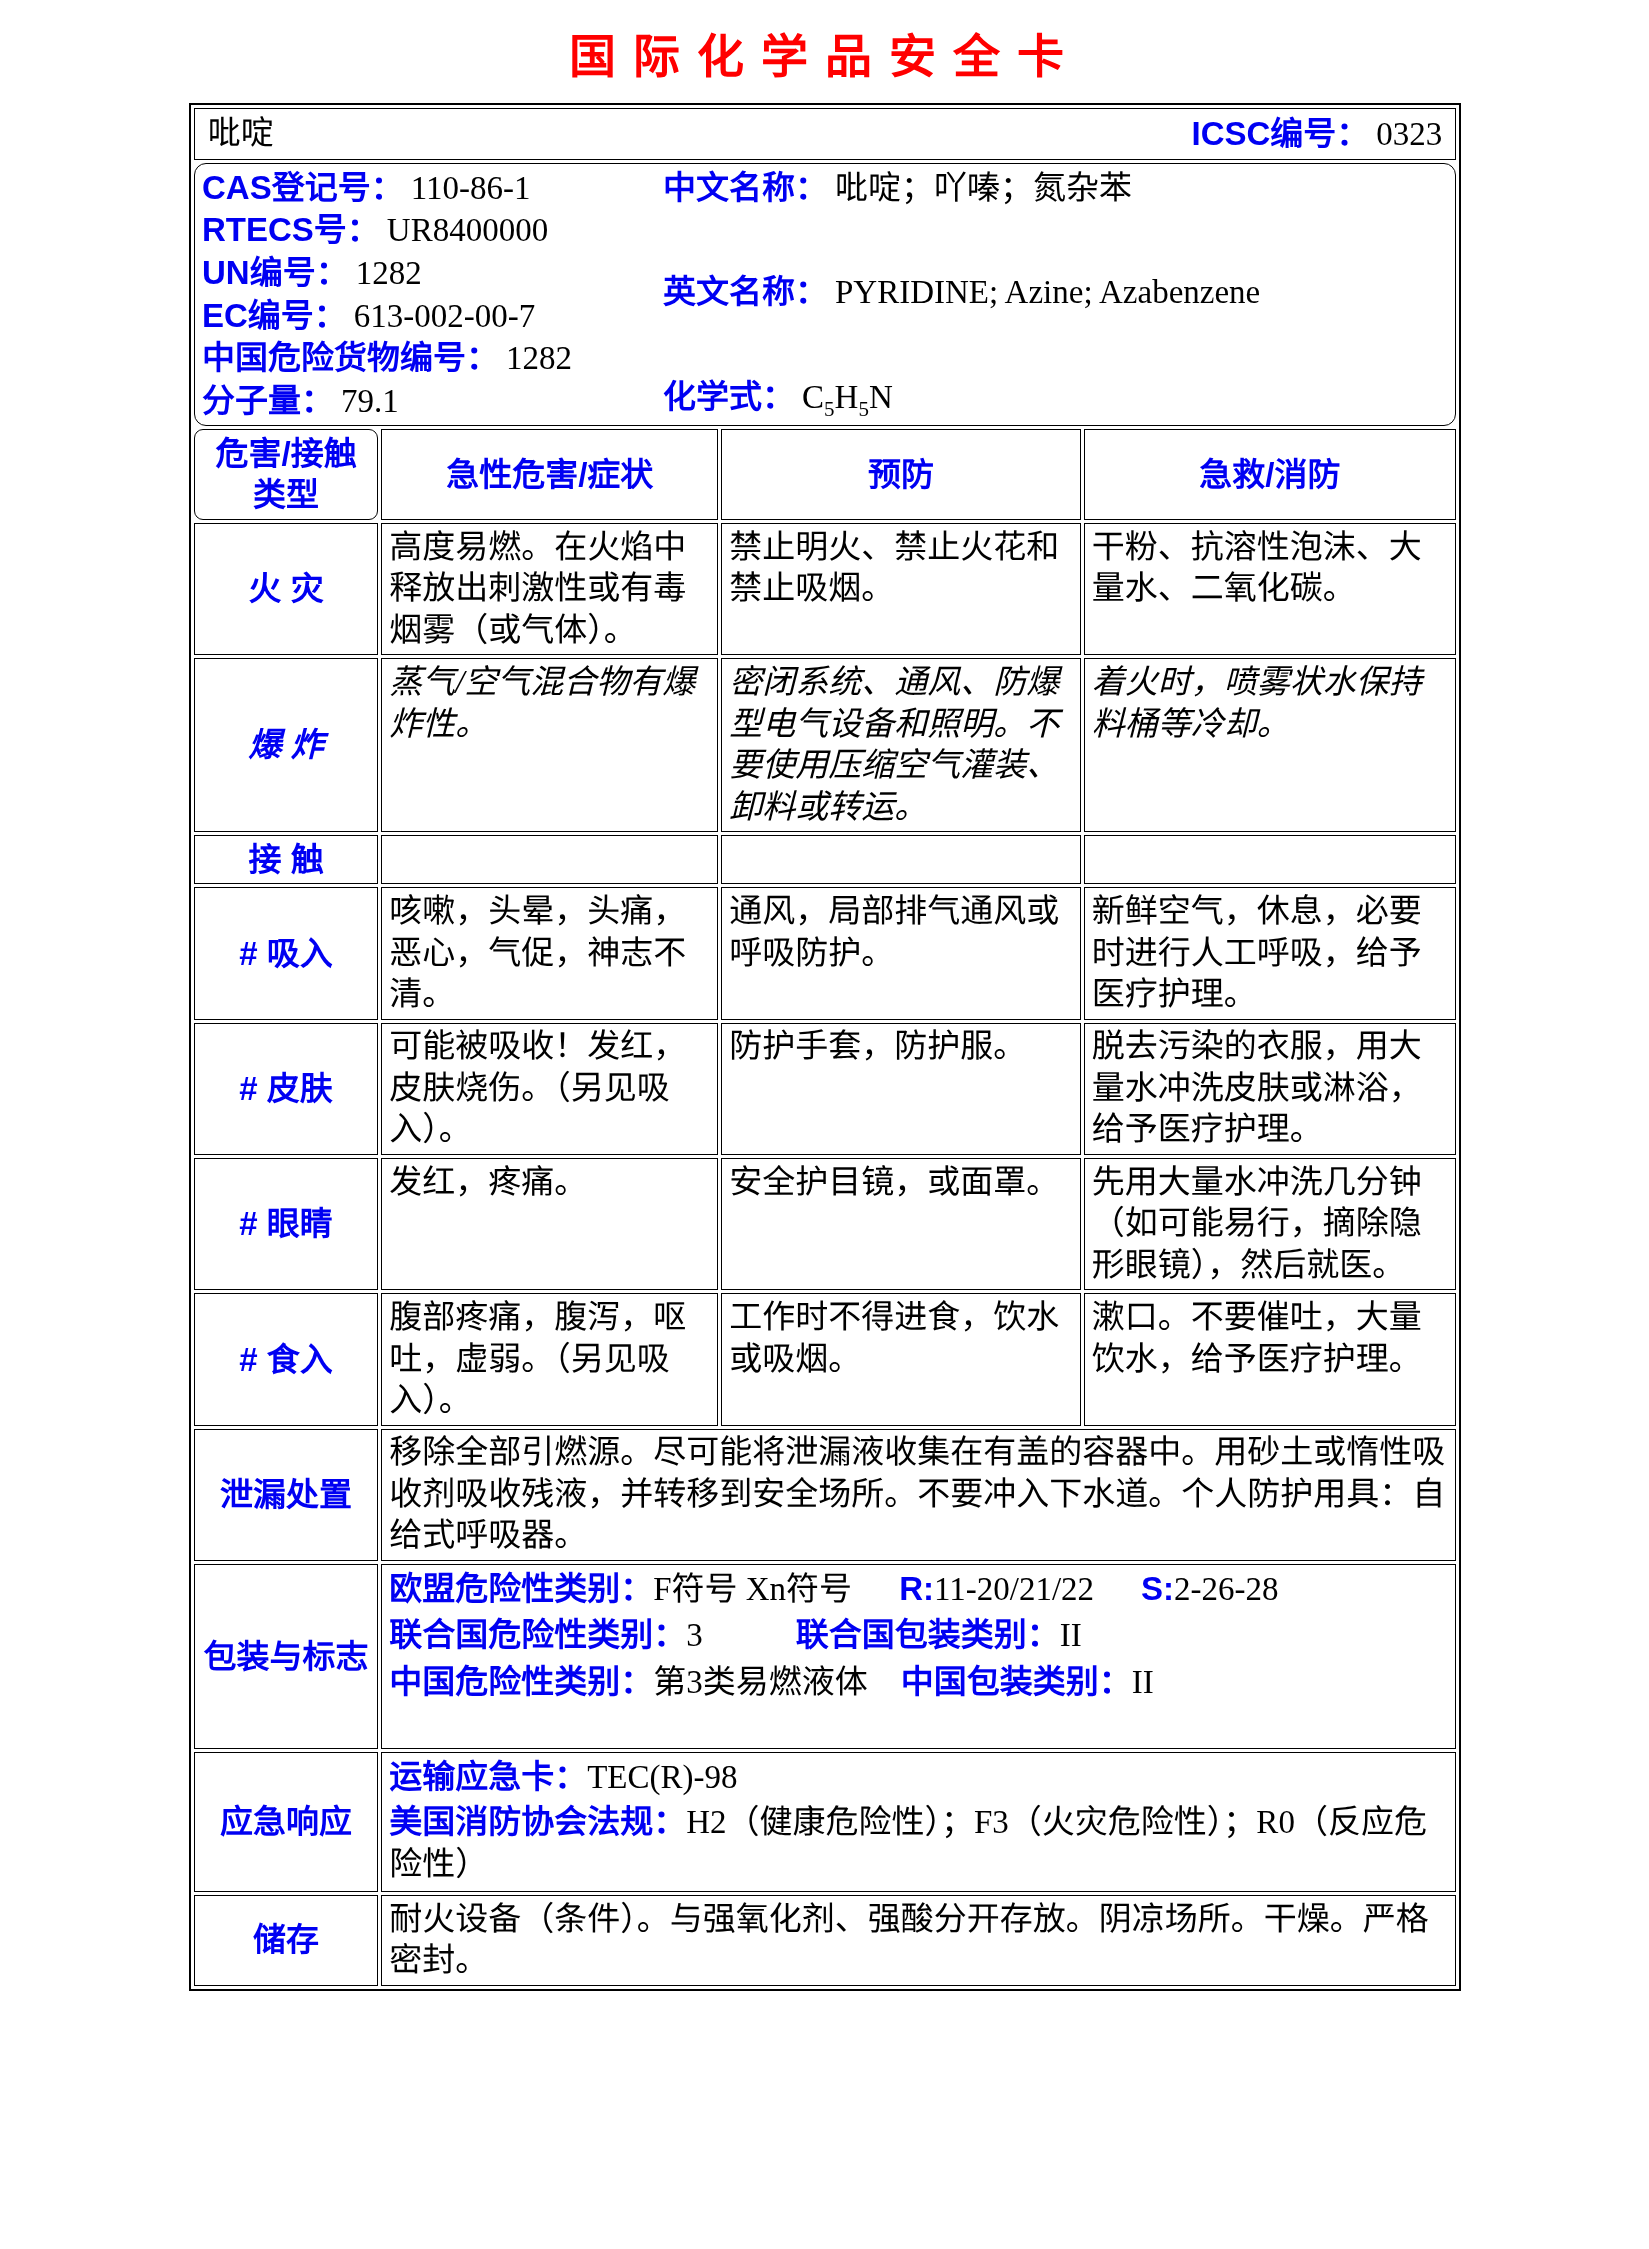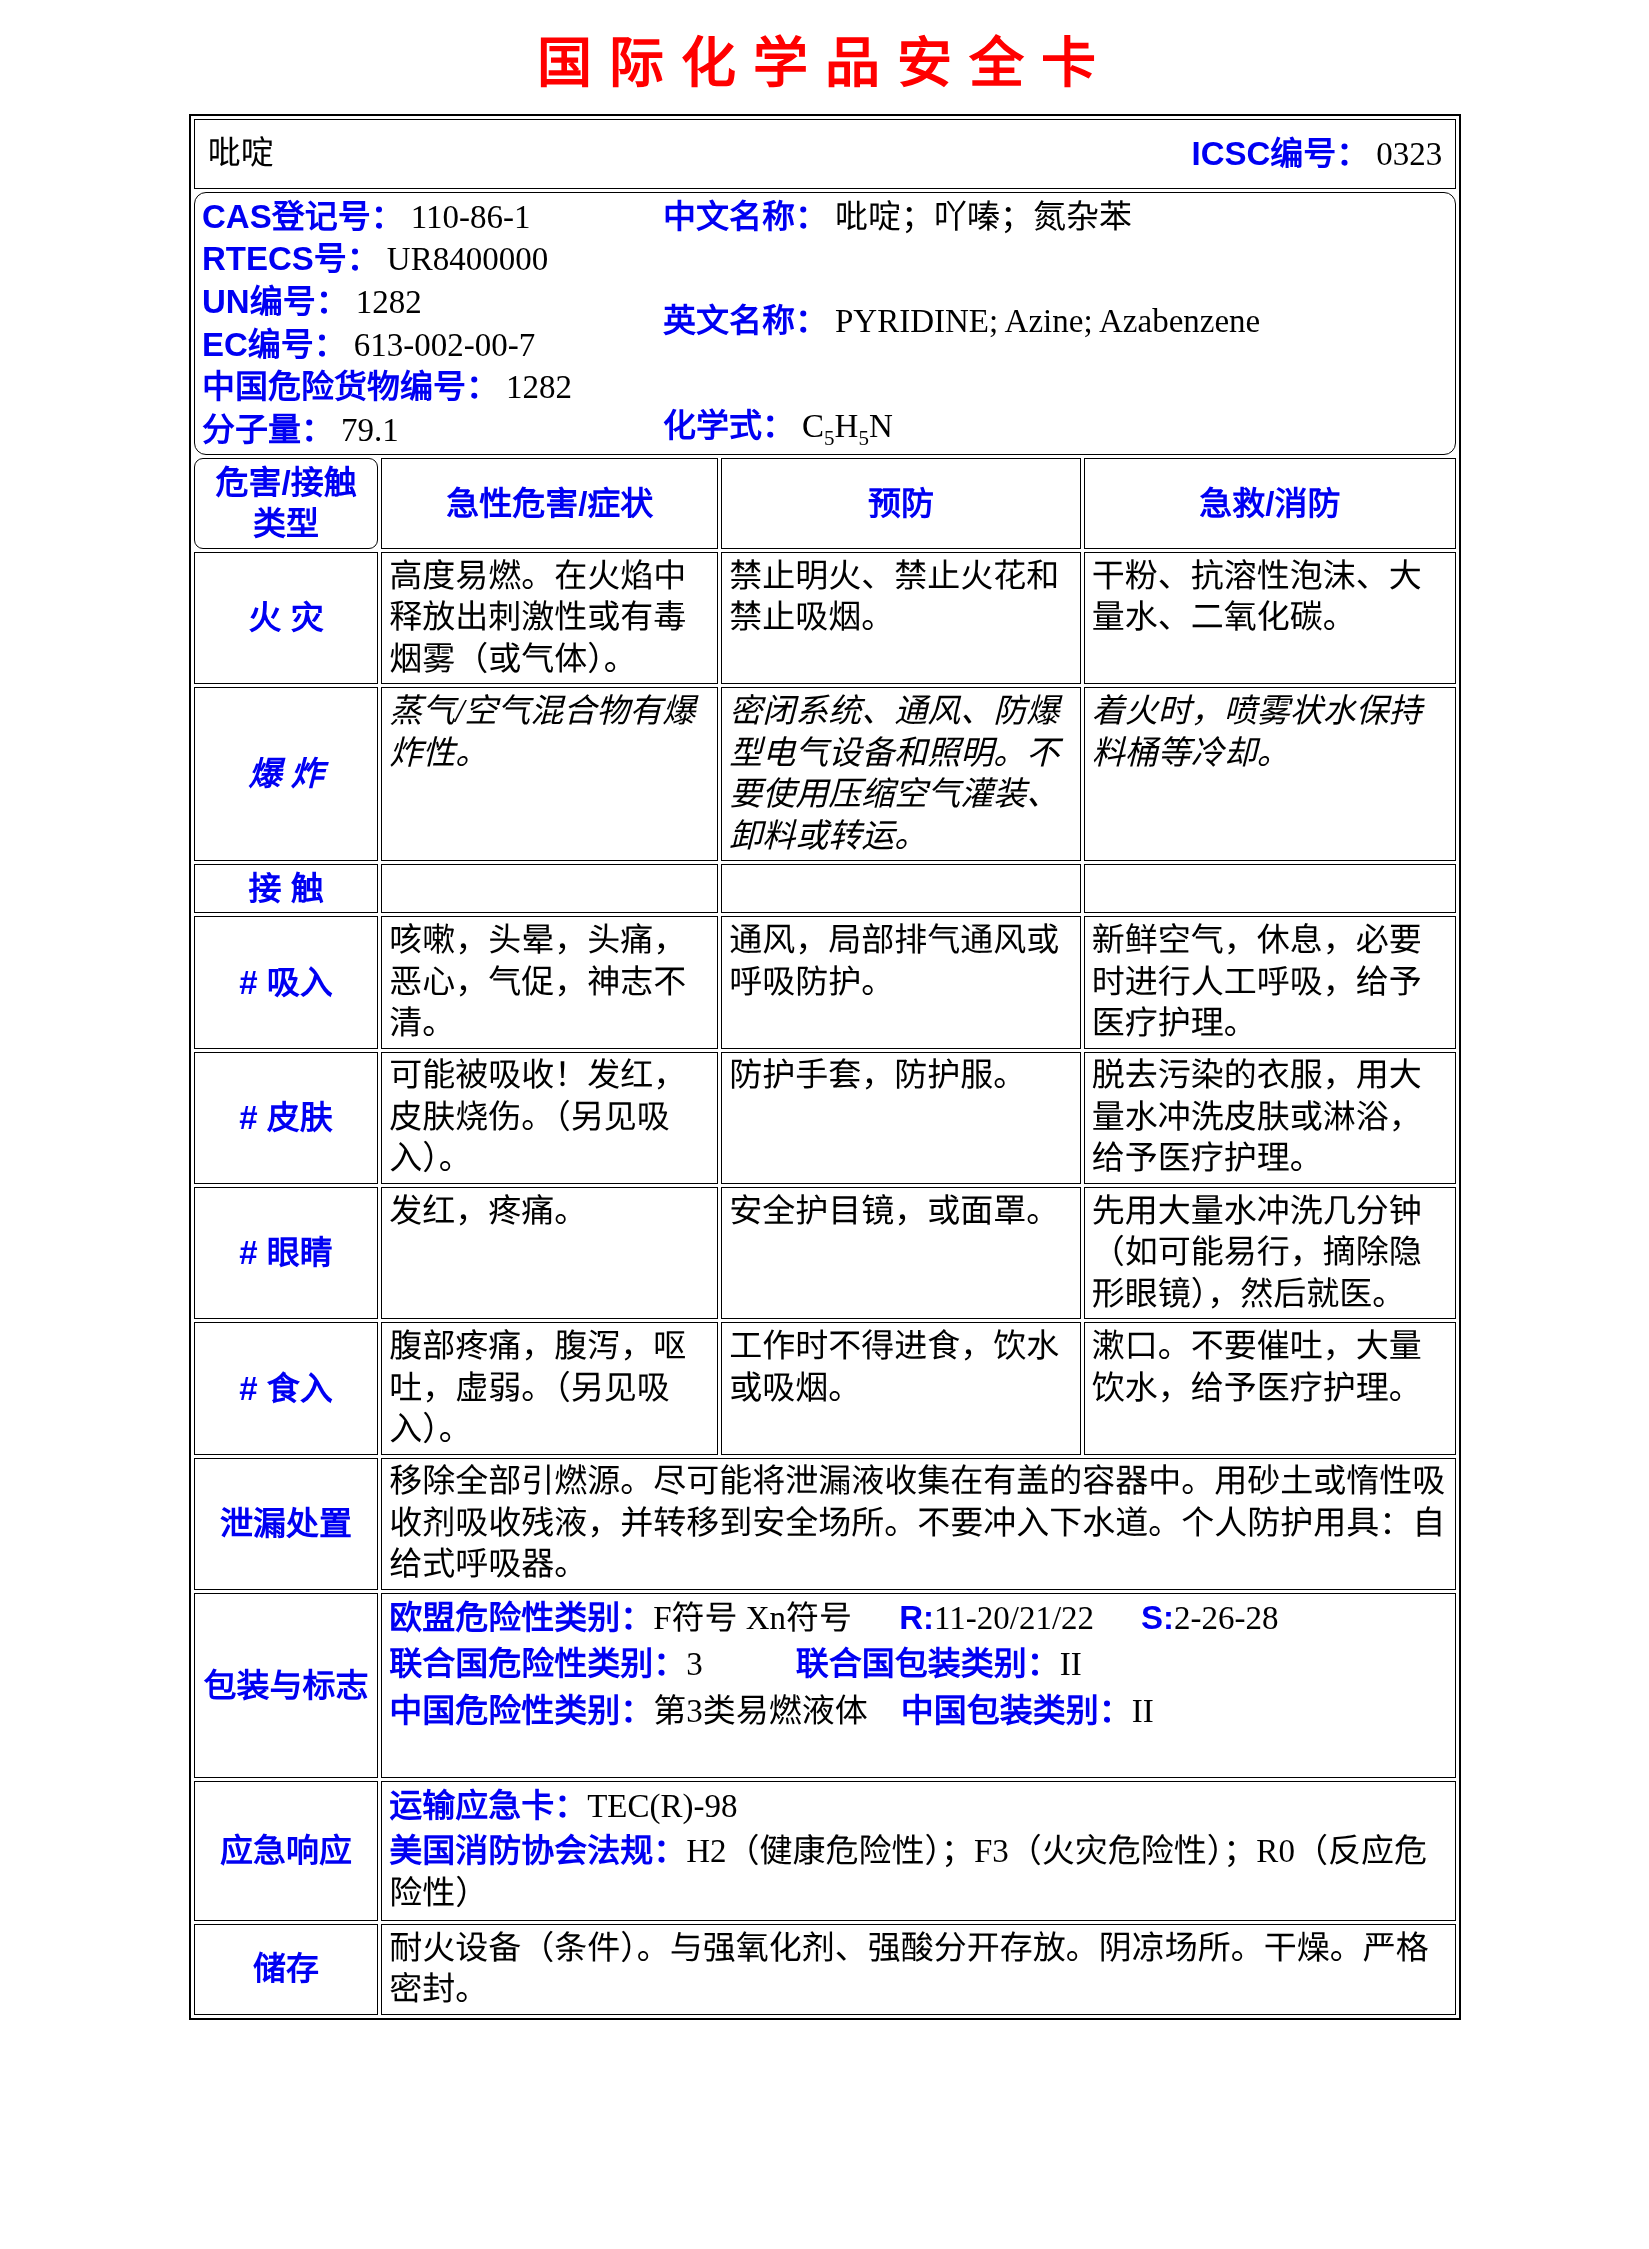--- a/index.html
+++ b/index.html
@@ -11,21 +11,21 @@
     font-family: "Liberation Serif", "DejaVu Serif", serif;
     color: #000000;
     position: relative;
   }
   .page-title {
     margin: 18.4px 0 15.6px 0;
     text-align: center;
     color: #ff0000;
     font-family: "Liberation Sans", "DejaVu Sans", sans-serif;
     font-weight: bold;
-    font-size: 55px;
+    font-size: 47px;
     letter-spacing: 17px;
   }
   table.card {
     width: 1272px;
     margin: 0 auto;
     table-layout: fixed;
     border: 2.8px solid #000000;
     border-collapse: separate;
     border-spacing: 3.5px;
     background: #ffffff;
@@ -56,21 +56,21 @@
     color: #0000f2;
     font-weight: bold;
     font-family: "Liberation Sans", "DejaVu Sans", sans-serif;
     text-align: center;
     vertical-align: middle;
     font-size: 33px;
   }
   .pre { white-space: pre-line; border-radius: 9px; }
 
   
-  .r-name  td { height: 70px;  vertical-align: middle; }
+  .r-name  td { height: 52px;  vertical-align: middle; }
   .r-ids   td { height: 253px; border-radius: 12px; }
   .r-hdr   td { height: 85px; }
   .r-fire    td { height: 107px; }
   .r-expl    td { height: 150px; font-style: italic; }
   .r-contact td { height: 40px;  }
   .r-inhal   td { height: 113px; }
   .r-skin    td { height: 109px; }
   .r-eyes    td { height: 110px; }
   .r-ingest  td { height: 110px; }
   .r-spill   td { height: 102px; }

